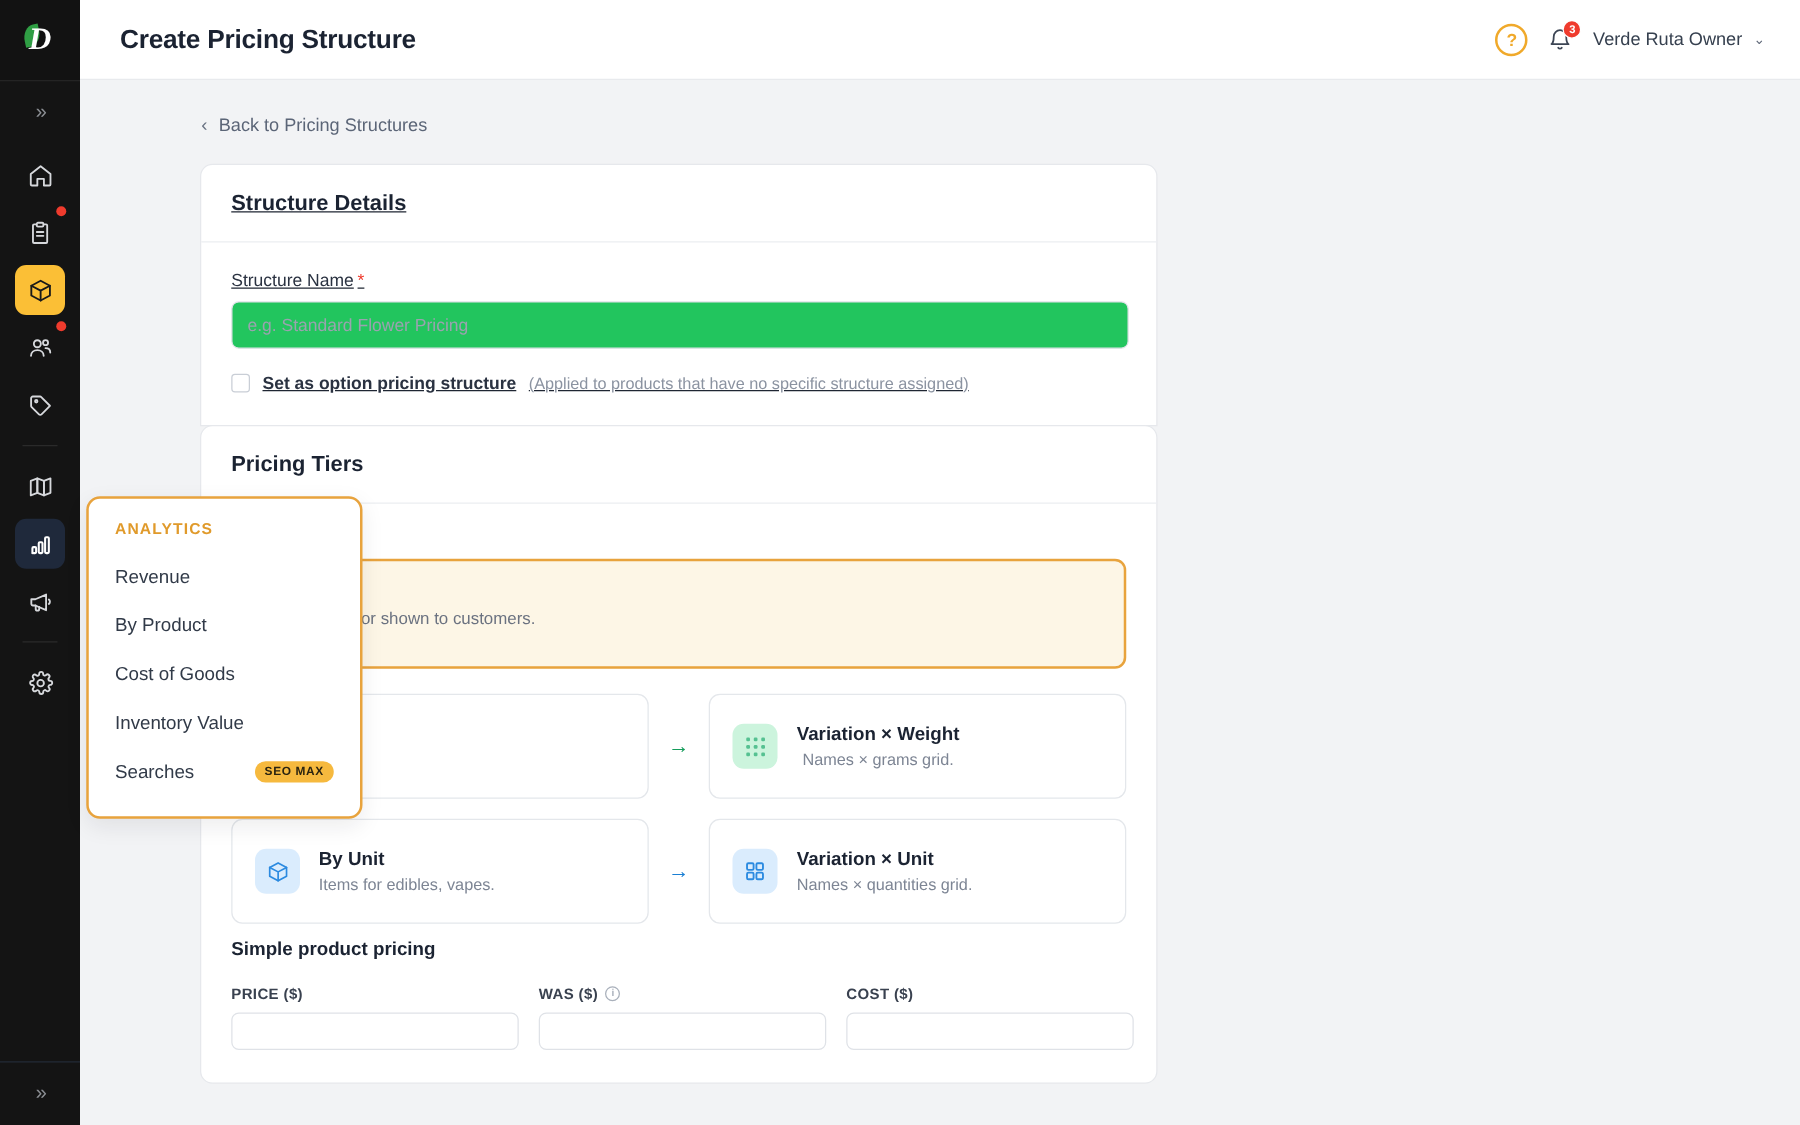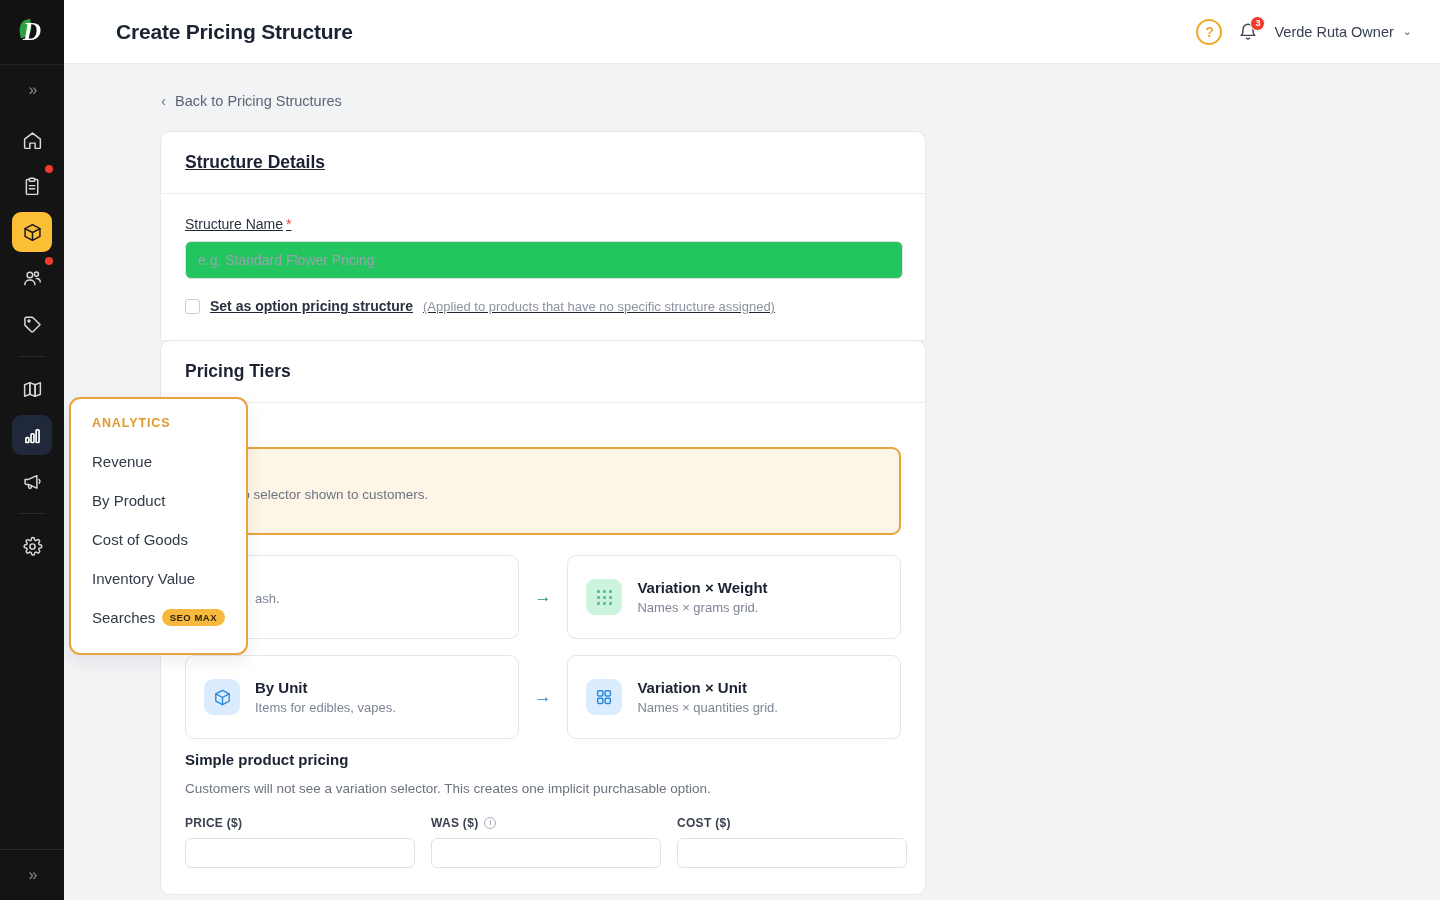--- a/index.html
+++ b/index.html
@@ -69,21 +69,21 @@
     margin-top: auto; width: 64px;
     border-top: 1px solid #222a36;
   }
 
   
   .main { flex: 1 1 auto; height: 900px; display: flex; flex-direction: column; min-width: 0; }
   .topbar {
     height: 64px; flex: 0 0 64px;
     background: #ffffff;
     display: flex; align-items: center;
-    padding: 0 28px 0 52px;
+    padding: 0 28px 0 32px;
     border-bottom: 1px solid #e8eaed;
   }
   .page-title { font-size: 21px; font-weight: 700; color: #1b2332; letter-spacing: -0.2px; }
   .topbar-right { margin-left: auto; display: flex; align-items: center; gap: 14px; }
   .help-icon {
     width: 26px; height: 26px; border-radius: 50%;
     border: 2px solid #f0a92a; color: #f0a92a;
     display: flex; align-items: center; justify-content: center;
     font-size: 14px; font-weight: 700; cursor: pointer;
   }
@@ -173,21 +173,21 @@
   .arrow-blue  { color: #1a7fd4; }
   .opt-ico {
     width: 36px; height: 36px; border-radius: 9px;
     display: flex; align-items: center; justify-content: center;
     flex: 0 0 36px;
   }
   .ico-blue  { background: #dbeafe; color: #2b7fd6; }
   .ico-mint  { background: #ccf4dd; color: #55c191; }
   .ico-sky   { background: #daecfd; color: #2b8ae0; }
   .opt-name { font-size: 15px; font-weight: 700; color: #1b2332; }
-  .opt-desc { font-size: 13px; color: #7d8594; margin-top: 3px; }
+  .opt-desc { font-size: 13px; color: #7d8594; margin-top: 3px; text-align: center; }
 
   .dotgrid { display: grid; grid-template-columns: repeat(3, 3px); gap: 3px; }
   .dotgrid i { width: 3px; height: 3px; background: currentColor; border-radius: 1px; display: block; }
 
   .simple-head { margin-top: 12px; font-size: 15px; font-weight: 700; color: #1b2332; }
   .simple-sub { margin-top: 13px; font-size: 13.5px; color: #6b7280; }
   .price-row { margin-top: 20px; display: flex; gap: 16px; }
   .price-col { width: 230px; }
   .price-label {
     font-size: 12px; font-weight: 700; color: #39414f;
@@ -204,21 +204,21 @@
     width: 230px; height: 30px;
     border: 1px solid #dfe2e7; border-radius: 6px;
     padding: 0 10px; font-size: 13.5px; background: #fff; outline: none;
     font-family: "Liberation Sans", sans-serif;
   }
 
   
   .flyout {
     position: absolute;
     left: 69px; top: 397px;
-    width: 179px;
+    width: 221px;
     background: #ffffff;
     border: 2px solid #e8a33d;
     border-radius: 11px;
     padding: 17px 0 16px 0;
     z-index: 40;
     box-shadow: 0 6px 18px rgba(20,25,35,0.08);
   }
   .flyout-title {
     font-size: 12.5px; font-weight: 700; color: #e09a2b;
     letter-spacing: 0.9px; padding: 0 21px; margin-bottom: 12px;
@@ -456,21 +456,20 @@
                 </span>
                 <span>
                   <span class="opt-name">Variation × Unit</span>
                   <span class="opt-desc" style="display:block">Names × quantities grid.</span>
                 </span>
               </div>
             </div>
           </div>
 
           <div class="simple-head">Simple product pricing</div>
-          <div class="simple-sub">Customers will not see a variation selector. This creates one implicit purchasable option.</div>
 
           <div class="price-row">
             <div class="price-col">
               <div class="price-label">
                 <span>PRICE ($)</span>
               </div>
               <input class="price-input" type="text" style="">
             </div>
             <div class="price-col">
               <div class="price-label">

